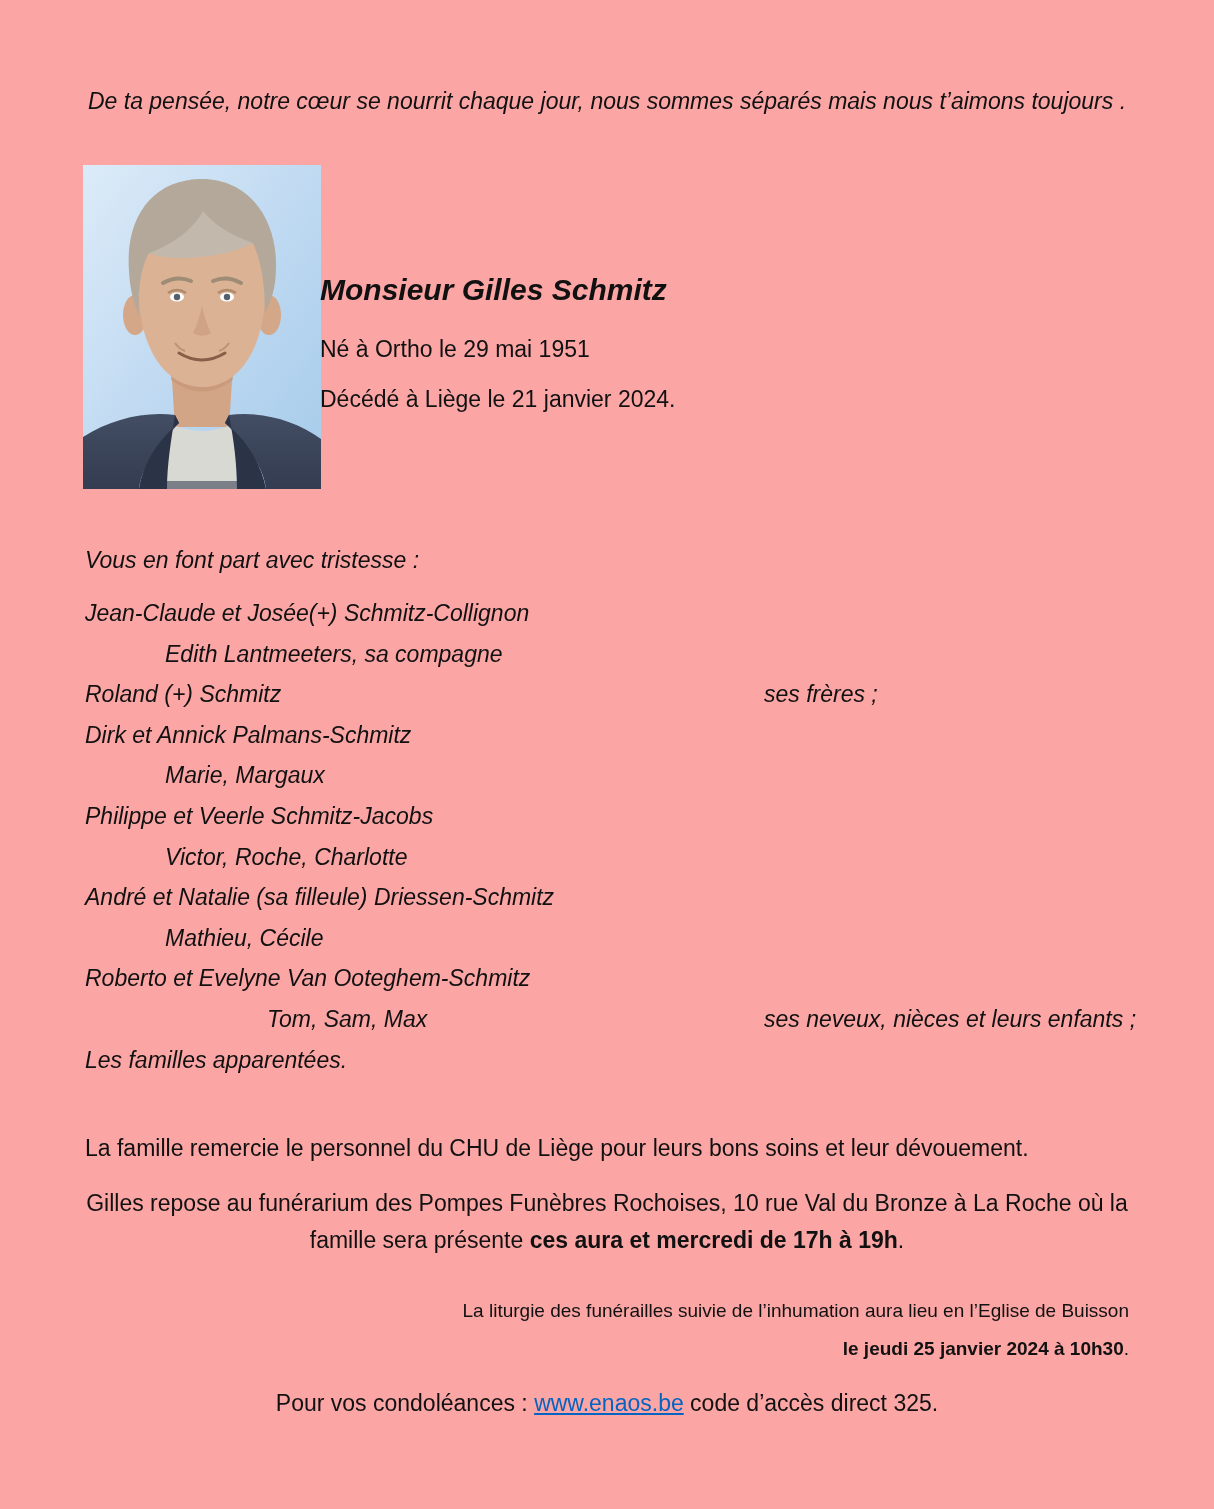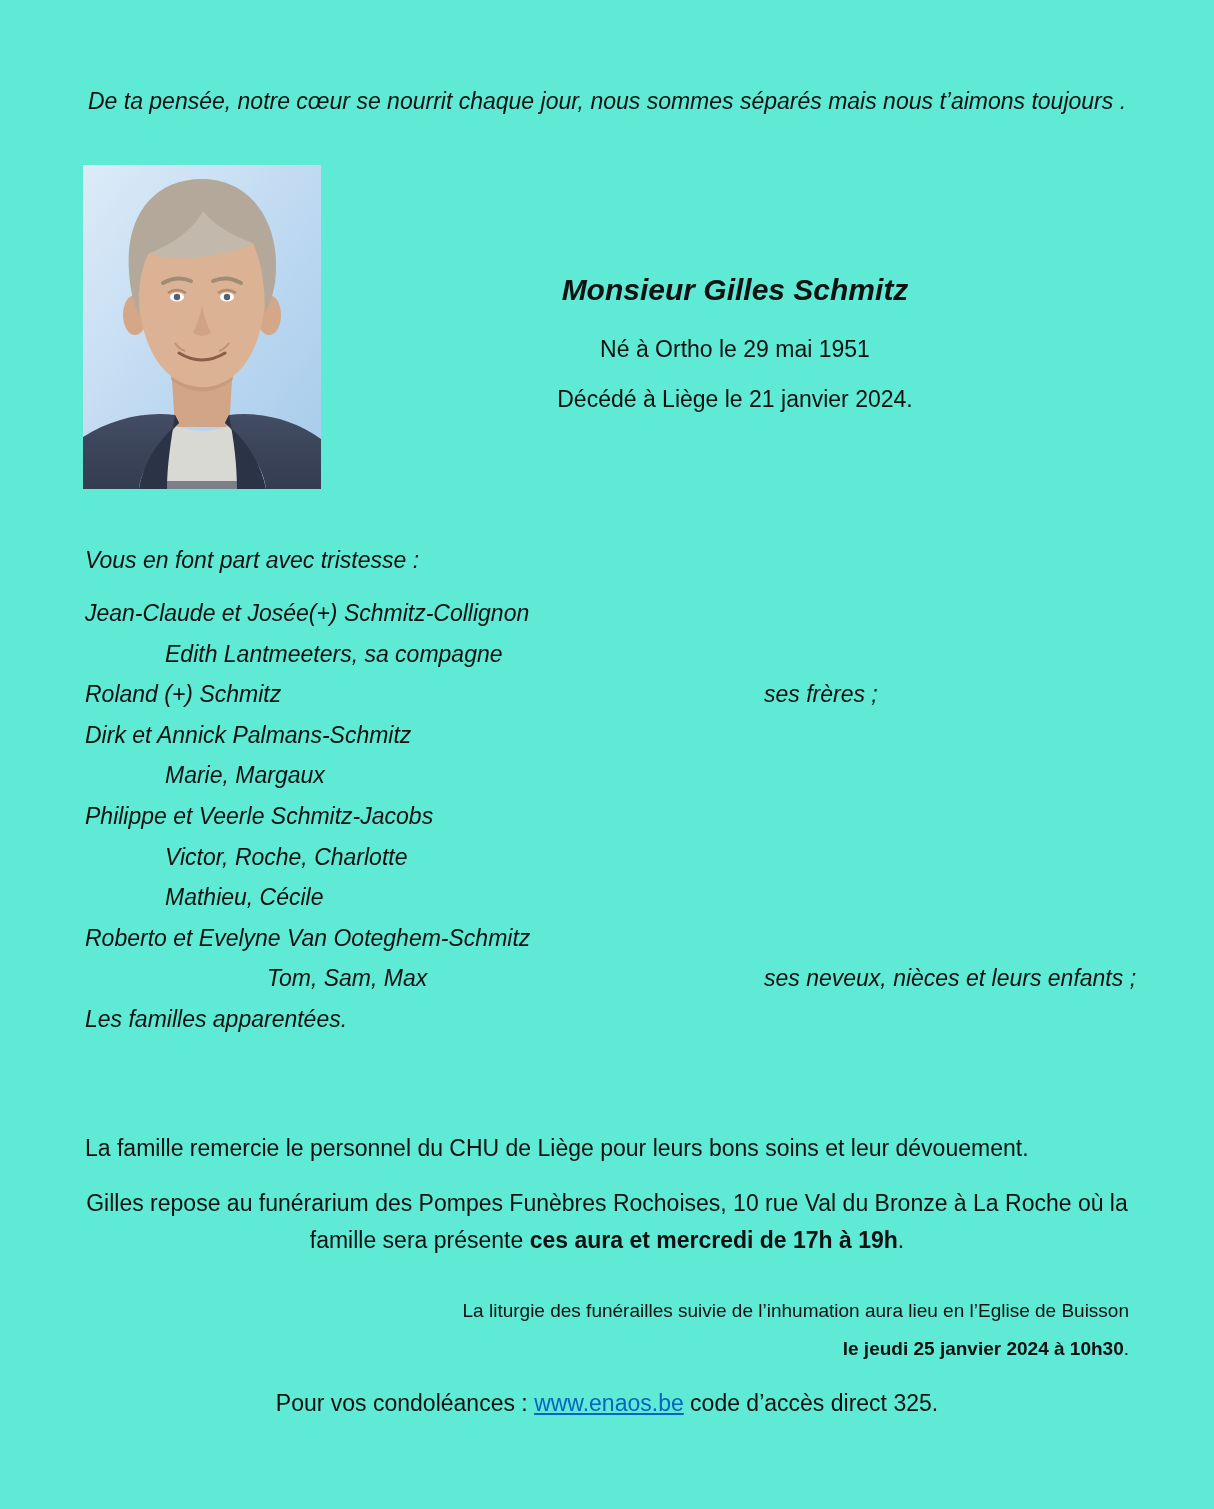--- a/index.html
+++ b/index.html
@@ -4,21 +4,21 @@
 <style>
   html, body {
     margin: 0;
     padding: 0;
     background: #ffffff;
   }
   .page {
     position: relative;
     width: 1214px;
     height: 1509px;
-    background: #5eead4;
+    background: #fca5a5;
     color: #111111;
     font-family: "Liberation Sans", "DejaVu Sans", sans-serif;
     overflow: hidden;
   }
 
   
   .quote {
     position: absolute;
     top: 86px;
     left: 0;
@@ -40,21 +40,21 @@
     overflow: hidden;
   }
   .photo-frame svg { display: block; }
 
   
   .deceased-block {
     position: absolute;
     left: 320px;
     top: 272px;
     width: 830px;
-    text-align: center;
+    text-align: left;
   }
   .deceased-name {
     font-size: 30px;
     font-weight: bold;
     font-style: italic;
     line-height: 36px;
     margin: 0 0 26px 0;
     color: #111111;
   }
   .deceased-line {
@@ -221,20 +221,23 @@
     </div>
     <div class="family-row ind1">
       <span>Marie, Margaux</span>
     </div>
     <div class="family-row ind0">
       <span>Philippe et Veerle Schmitz-Jacobs</span>
     </div>
     <div class="family-row ind1">
       <span>Victor, Roche, Charlotte</span>
     </div>
+    <div class="family-row ind0">
+      <span>André et Natalie (sa filleule) Driessen-Schmitz</span>
+    </div>
     <div class="family-row ind1">
       <span>Mathieu, Cécile</span>
     </div>
     <div class="family-row ind0">
       <span>Roberto et Evelyne Van Ooteghem-Schmitz</span>
     </div>
     <div class="family-row ind2">
       <span>Tom, Sam, Max</span>
       <span class="relation">ses neveux, nièces et leurs enfants ;</span>
     </div>

